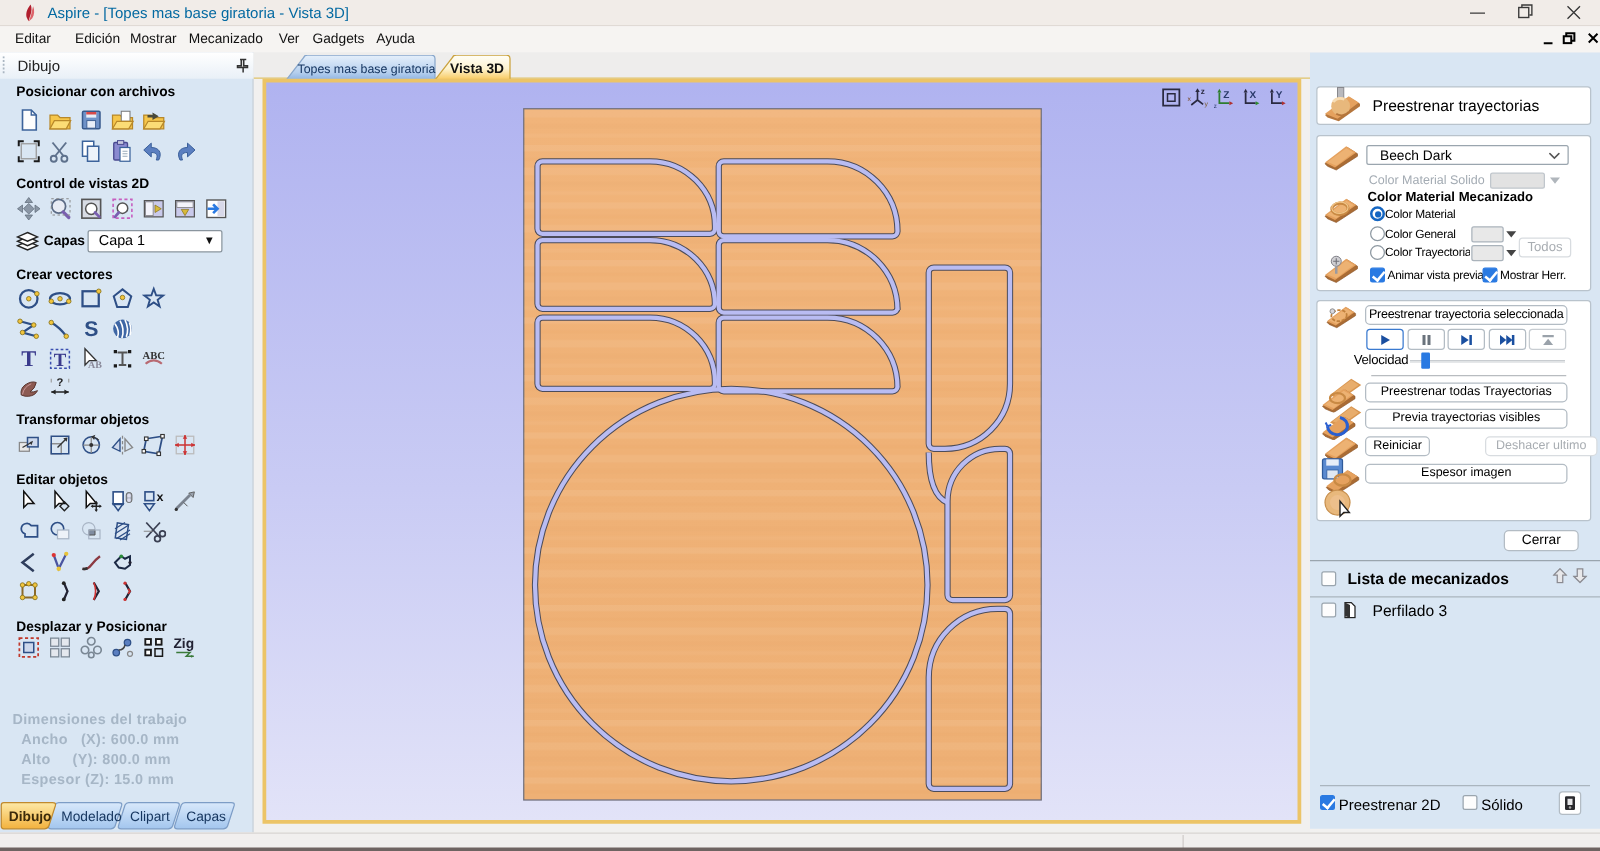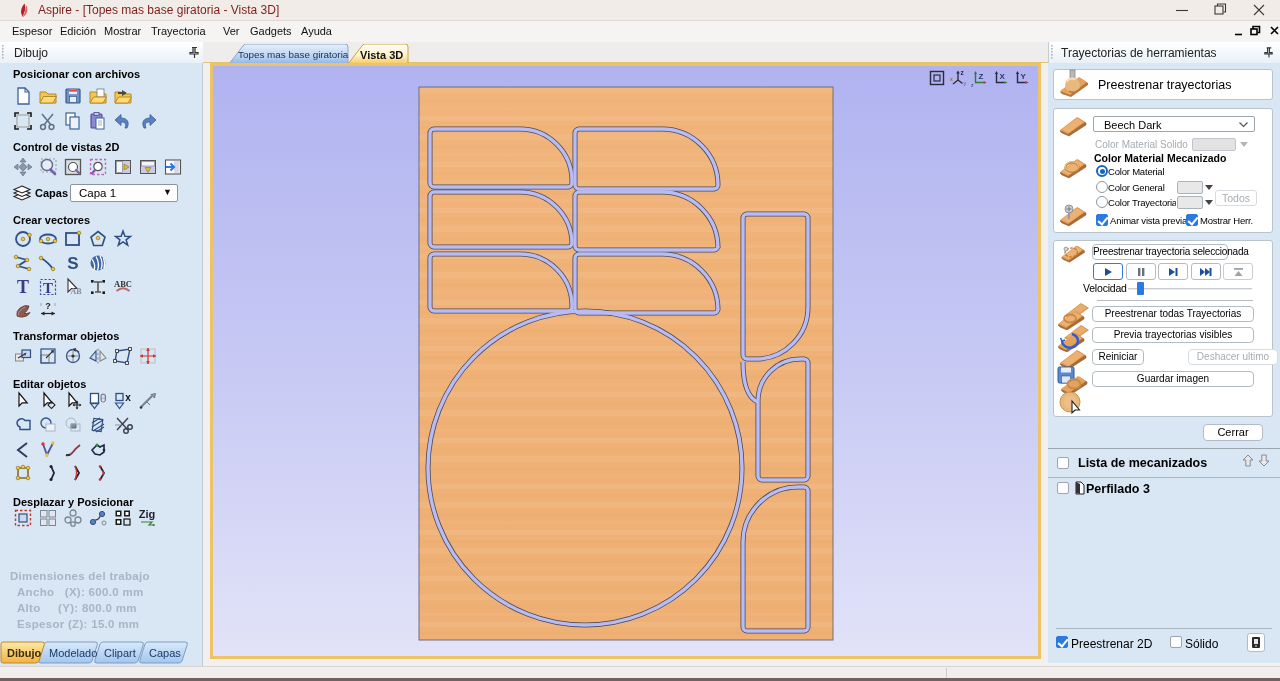--- a/index.html
+++ b/index.html
@@ -1,19 +1,19 @@
 <!DOCTYPE html>
 <html><head><meta charset="utf-8"><title>Aspire</title>
 <style>
 *{margin:0;padding:0;box-sizing:border-box;}
 html,body{width:1280px;height:681px;overflow:hidden;}
 body{font-family:"Liberation Sans",sans-serif;position:relative;background:#f2f1f0;font-size:12px;color:#000;}
 .abs{position:absolute;}
 .titlebar{position:absolute;left:0;top:0;width:1280px;height:21px;background:#f1ece8;border-bottom:1px solid #e0dad5;}
-.title-txt{position:absolute;left:38px;top:3px;font-size:12px;color:#7f1d1d;}
+.title-txt{position:absolute;left:38px;top:3px;font-size:12px;color:#0369a1;}
 .menubar{position:absolute;left:0;top:21px;width:1280px;height:21px;background:#f6f4f2;}
 .menubar span{position:absolute;top:4px;font-size:11px;color:#111;}
 .panel{background:#d9e6f3;}
 .phead{position:absolute;height:21px;background:linear-gradient(#ffffff,#e9f0f7);font-size:12px;color:#222;}
 .sect{position:absolute;font-weight:bold;font-size:11px;color:#000;left:13px;}
 .dimtxt{position:absolute;font-weight:bold;font-size:11.5px;color:#a6b6c6;letter-spacing:0.3px;}
 .ibtn{position:absolute;width:20px;height:20px;}
 .ibtn svg{position:absolute;left:0;top:0;}
 .box{position:absolute;background:#fff;border:1px solid #b9c3cc;border-radius:3px;}
 .btn{position:absolute;background:#fff;border:1px solid #b3bcc4;border-radius:3px;font-size:10px;color:#000;text-align:center;}
@@ -38,24 +38,24 @@
  <svg class="abs" style="left:1168px;top:0" width="112" height="21" viewBox="0 0 112 21">
    <g stroke="#3a3a3a" stroke-width="1.1" fill="none">
    <path d="M8 10.5 h12"></path>
    <rect x="47" y="6" width="8" height="8"></rect>
         <path d="M49.5 6 v-2 h8 v8 h-2"></path>
    <path d="M86 5 l10 10 M96 5 l-10 10"></path>
       </g>
  </svg>
 </div>
 <div class="menubar">
-    <span style="left:12px">Espesor</span>
+    <span style="left:12px">Editar</span>
     <span style="left:60px">Edición</span>
     <span style="left:104px">Mostrar</span>
-    <span style="left:151px">Trayectoria</span>
+    <span style="left:151px">Mecanizado</span>
     <span style="left:223px">Ver</span>
     <span style="left:250px">Gadgets</span>
     <span style="left:301px">Ayuda</span>
  <svg class="abs" style="left:1234px;top:4px" width="46" height="12" viewBox="0 0 46 12">
   <g stroke="#000" stroke-width="1.6" fill="none">
   <path d="M1 9.5 h7"></path>
   <rect x="17" y="4" width="6" height="5.5"></rect>
         <path d="M19 4 v-2.5 h6.5 v6 h-2"></path>
   <path d="M37 2 l7 7 M44 2 l-7 7"></path>
       </g>
@@ -706,38 +706,20 @@
    <g transform="translate(84,0)">
     <path d="M4.5 5 v8.5 h8" fill="none" stroke="#2a2a40" stroke-width="1.4"></path>
     <path d="M4.5 2 l-1.6 3 h3.2z" fill="#2a2a40"></path>
           <path d="M15.5 13.5 l-3-1.6 v3.2z" fill="#b03030"></path>
     <text x="7.5" y="9.5" font-size="8" font-weight="bold" fill="#2a3a6a" font-family="Liberation Sans">Y</text>
    </g>
   </svg>
  </div>
 </div>
 <div class="abs panel" style="left:1048px;top:42px;width:232px;height:621px;">
-<div class="phead" style="left:0;top:0;width:232px;border-left:1px solid #c3ccd4;">
-      <span style="position:absolute;left:12px;top:4px">Trayectorias de herramientas</span>
-      <svg style="position:absolute;left:214px;top:4px" width="11" height="13" viewBox="0 0 12 13">
-        <g stroke="#333" stroke-width="1.2" fill="none">
-          <path d="M4 1.5 h5 M5 1.5 v5 h-3 l0 1.5 h8 l0-1.5 h-3 v-5" fill="#ddd"></path>
-          <path d="M6.5 8 v4"></path>
-        </g>
-      </svg>
-      <svg style="position:absolute;left:2px;top:3px" width="4" height="15">
-        <g fill="#aab6c2">
-          <rect y="0" width="1.6" height="1.6"></rect>
-          <rect y="3" width="1.6" height="1.6"></rect>
-          <rect y="6" width="1.6" height="1.6"></rect>
-          <rect y="9" width="1.6" height="1.6"></rect>
-          <rect y="12" width="1.6" height="1.6"></rect>
-        </g>
-      </svg>
-    </div>
 <div class="box" style="left:5px;top:27px;width:220px;height:31px;"></div>
 <div class="abs" style="left:8px;top:26px;"><svg width="36" height="32" viewBox="0 0 36 32">
 <path d="M6 26 L4 24 L24 10 L32 15 L32 17 L15 29 Z" fill="#b5763c"></path>
 <path d="M4 23 L23 9 L31 14 L14 27 Z" fill="#e5a15e"></path>
 <rect x="14" y="2" width="5" height="12" fill="#b9b9bd" stroke="#88888c" stroke-width="0.8"></rect>
 <circle cx="16.5" cy="17" r="7.5" fill="#e8b87c"></circle>
 <path d="M10.5 13.5 a7.5 7.5 0 0 1 9-2" stroke="#f7ddb5" stroke-width="2.2" fill="none"></path>
 <path d="M23 21.5 a7.5 7.5 0 0 1-10 1.5" stroke="#b5763c" stroke-width="1.5" fill="none"></path>
 </svg></div>
 <div class="abs" style="left:50px;top:36px;font-weight:normal;font-size:12.5px">Preestrenar trayectorias</div>
@@ -788,21 +770,21 @@
         <path d="M13 11 v6" stroke="#9a9aa0" stroke-width="2"></path>
       </svg></div>
 <div class="box" style="left:5px;top:198px;width:220px;height:177px;"></div>
 <div class="abs" style="left:10px;top:199px;"><svg width="30" height="23" viewBox="0 0 34 26">
 <path d="M6 21 L4 19 L22 6 L30 11 L30 13 L13 24 Z" fill="#aa6c34" stroke="#8a5426" stroke-width="0.5"></path>
 <path d="M4 18 L21 5 L29 10 L12 22 Z" fill="#e5a15e"></path>
 <path d="M6 17.5 L21 6.5 L27 10 L13 20.5 Z" fill="#edb273"></path>
 <ellipse cx="15" cy="13" rx="7" ry="5" fill="none" stroke="#c0803c" stroke-width="1.6" stroke-dasharray="3 1.5" transform="rotate(-6 15 13)"></ellipse>
         <circle cx="9" cy="9" r="2.2" fill="#d8d8de" stroke="#777" stroke-width="0.7"></circle>
       </svg></div>
-<div class="btn" style="left:44px;top:202px;width:136px;height:16px;line-height:14px;border-radius:4px;font-size:10px;white-space:nowrap;letter-spacing:-0.2px">Preestrenar trayectoria seleccionada</div>
+<div class="btn" style="left:44px;top:202px;width:162px;height:16px;line-height:14px;border-radius:4px;font-size:10px;white-space:nowrap;letter-spacing:-0.2px">Preestrenar trayectoria seleccionada</div>
 <div class="btn" style="left:45px;top:221px;width:30px;height:17px;border:1.5px solid #3a7ad0;border-radius:3px;padding-top:3px"><svg width="10" height="10" viewBox="0 0 10 10">
         <path d="M2 1 l7 4 -7 4z" fill="#1a4fa0"></path>
       </svg></div>
 <div class="btn" style="left:77.5px;top:221px;width:30px;height:17px;border-radius:3px;padding-top:3px"><svg width="10" height="10" viewBox="0 0 10 10">
         <g fill="#6a737c">
           <rect x="2" y="1" width="2.4" height="8"></rect>
           <rect x="6" y="1" width="2.4" height="8"></rect>
         </g>
       </svg></div>
 <div class="btn" style="left:110px;top:221px;width:30px;height:17px;border-radius:3px;padding-top:3px"><svg width="11" height="10" viewBox="0 0 11 10">
@@ -858,21 +840,21 @@
 <div class="abs" style="left:7px;top:323px;"><svg width="36" height="30" viewBox="0 0 36 30">
 <rect x="3" y="2" width="16" height="16" rx="1.5" fill="#5b8ad0" stroke="#2f5a9a" stroke-width="1"></rect>
         <rect x="6" y="2.5" width="10" height="5" fill="#e8eef8"></rect>
         <rect x="6.5" y="11" width="9" height="7" fill="#dfe7f2" stroke="#2f5a9a" stroke-width="0.6"></rect>
 <g transform="translate(2,6)">
           <path d="M6 21 L4 19 L22 6 L30 11 L30 13 L13 24 Z" fill="#aa6c34" stroke="#8a5426" stroke-width="0.5"></path>
           <path d="M4 18 L21 5 L29 10 L12 22 Z" fill="#e5a15e"></path>
           <ellipse cx="17" cy="13" rx="6.5" ry="4.5" fill="none" stroke="#c98a44" stroke-width="1.8"></ellipse>
         </g>
       </svg></div>
-<div class="btn" style="left:44px;top:329px;width:162px;height:16px;line-height:14px;border-radius:4px">Guardar imagen</div>
+<div class="btn" style="left:44px;top:329px;width:162px;height:16px;line-height:14px;border-radius:4px">Espesor imagen</div>
 <div class="abs" style="left:7px;top:347px;"><svg width="36" height="30" viewBox="0 0 36 30">
 <circle cx="15" cy="13" r="10" fill="#e8b87c" stroke="#c8904e" stroke-width="1"></circle>
         <circle cx="15" cy="13" r="6" fill="#edbf8c"></circle>
 <path d="M17 12 l0 12 3-3 4.5 0 z" fill="#fff" stroke="#222" stroke-width="1.1"></path>
       </svg></div>
 <div class="btn" style="left:155px;top:382px;width:60px;height:17px;line-height:15px;border-radius:4px;font-size:11px">Cerrar</div>
 <div class="abs" style="left:0;top:406px;width:232px;height:1px;background:#9aa5ae"></div>
 <div class="chk" style="left:9px;top:415px"></div>
 <div class="abs" style="left:30px;top:414px;font-weight:bold;font-size:12.5px">Lista de mecanizados</div>
 <div class="btn" style="left:192px;top:412px;width:15px;height:17px;border:none;background:none"><svg width="12" height="13" viewBox="0 0 12 13">
@@ -880,21 +862,21 @@
       </svg></div>
 <div class="btn" style="left:208px;top:412px;width:15px;height:17px;border:none;background:none"><svg width="12" height="13" viewBox="0 0 12 13">
         <path d="M6 12 L1 7 H3.8 V1 H8.2 V7 H11 Z" fill="#e8e8ea" stroke="#8a8a90" stroke-width="1"></path>
       </svg></div>
 <div class="abs" style="left:0;top:435px;width:232px;height:1px;background:#aab5be"></div>
 <div class="chk" style="left:9px;top:440px"></div>
 <svg class="abs" style="left:26px;top:439px" width="12" height="14" viewBox="0 0 12 14">
       <path d="M2 1 h5 l3 3 v9 h-8z" fill="#fff" stroke="#222" stroke-width="1"></path>
       <path d="M2 1 l4 2 v10 l-4-1z" fill="#333"></path>
     </svg>
-<div class="abs" style="left:38px;top:440px;font-weight:bold;font-size:12.5px">Perfilado 3</div>
+<div class="abs" style="left:50px;top:440px;font-weight:normal;font-size:12.5px">Perfilado 3</div>
 <div class="abs" style="left:8px;top:586px;width:216px;height:1px;background:#aab5be"></div>
 <div class="chk on" style="left:8px;top:594px"></div>
     <div class="abs" style="left:23px;top:595px;font-size:12px">Preestrenar 2D</div>
 <div class="chk" style="left:122px;top:594px"></div>
     <div class="abs" style="left:137px;top:595px;font-size:12px">Sólido</div>
 <div class="btn" style="left:199px;top:591px;width:18px;height:19px;padding-top:2px"><svg width="10" height="13" viewBox="0 0 10 13">
         <rect x="1" y="1" width="8" height="11" rx="1" fill="#2a2a2e"></rect>
         <rect x="3" y="3" width="4" height="5" fill="#e8e8ea"></rect>
         <circle cx="5" cy="10" r="1" fill="#aaa"></circle>
       </svg></div>

